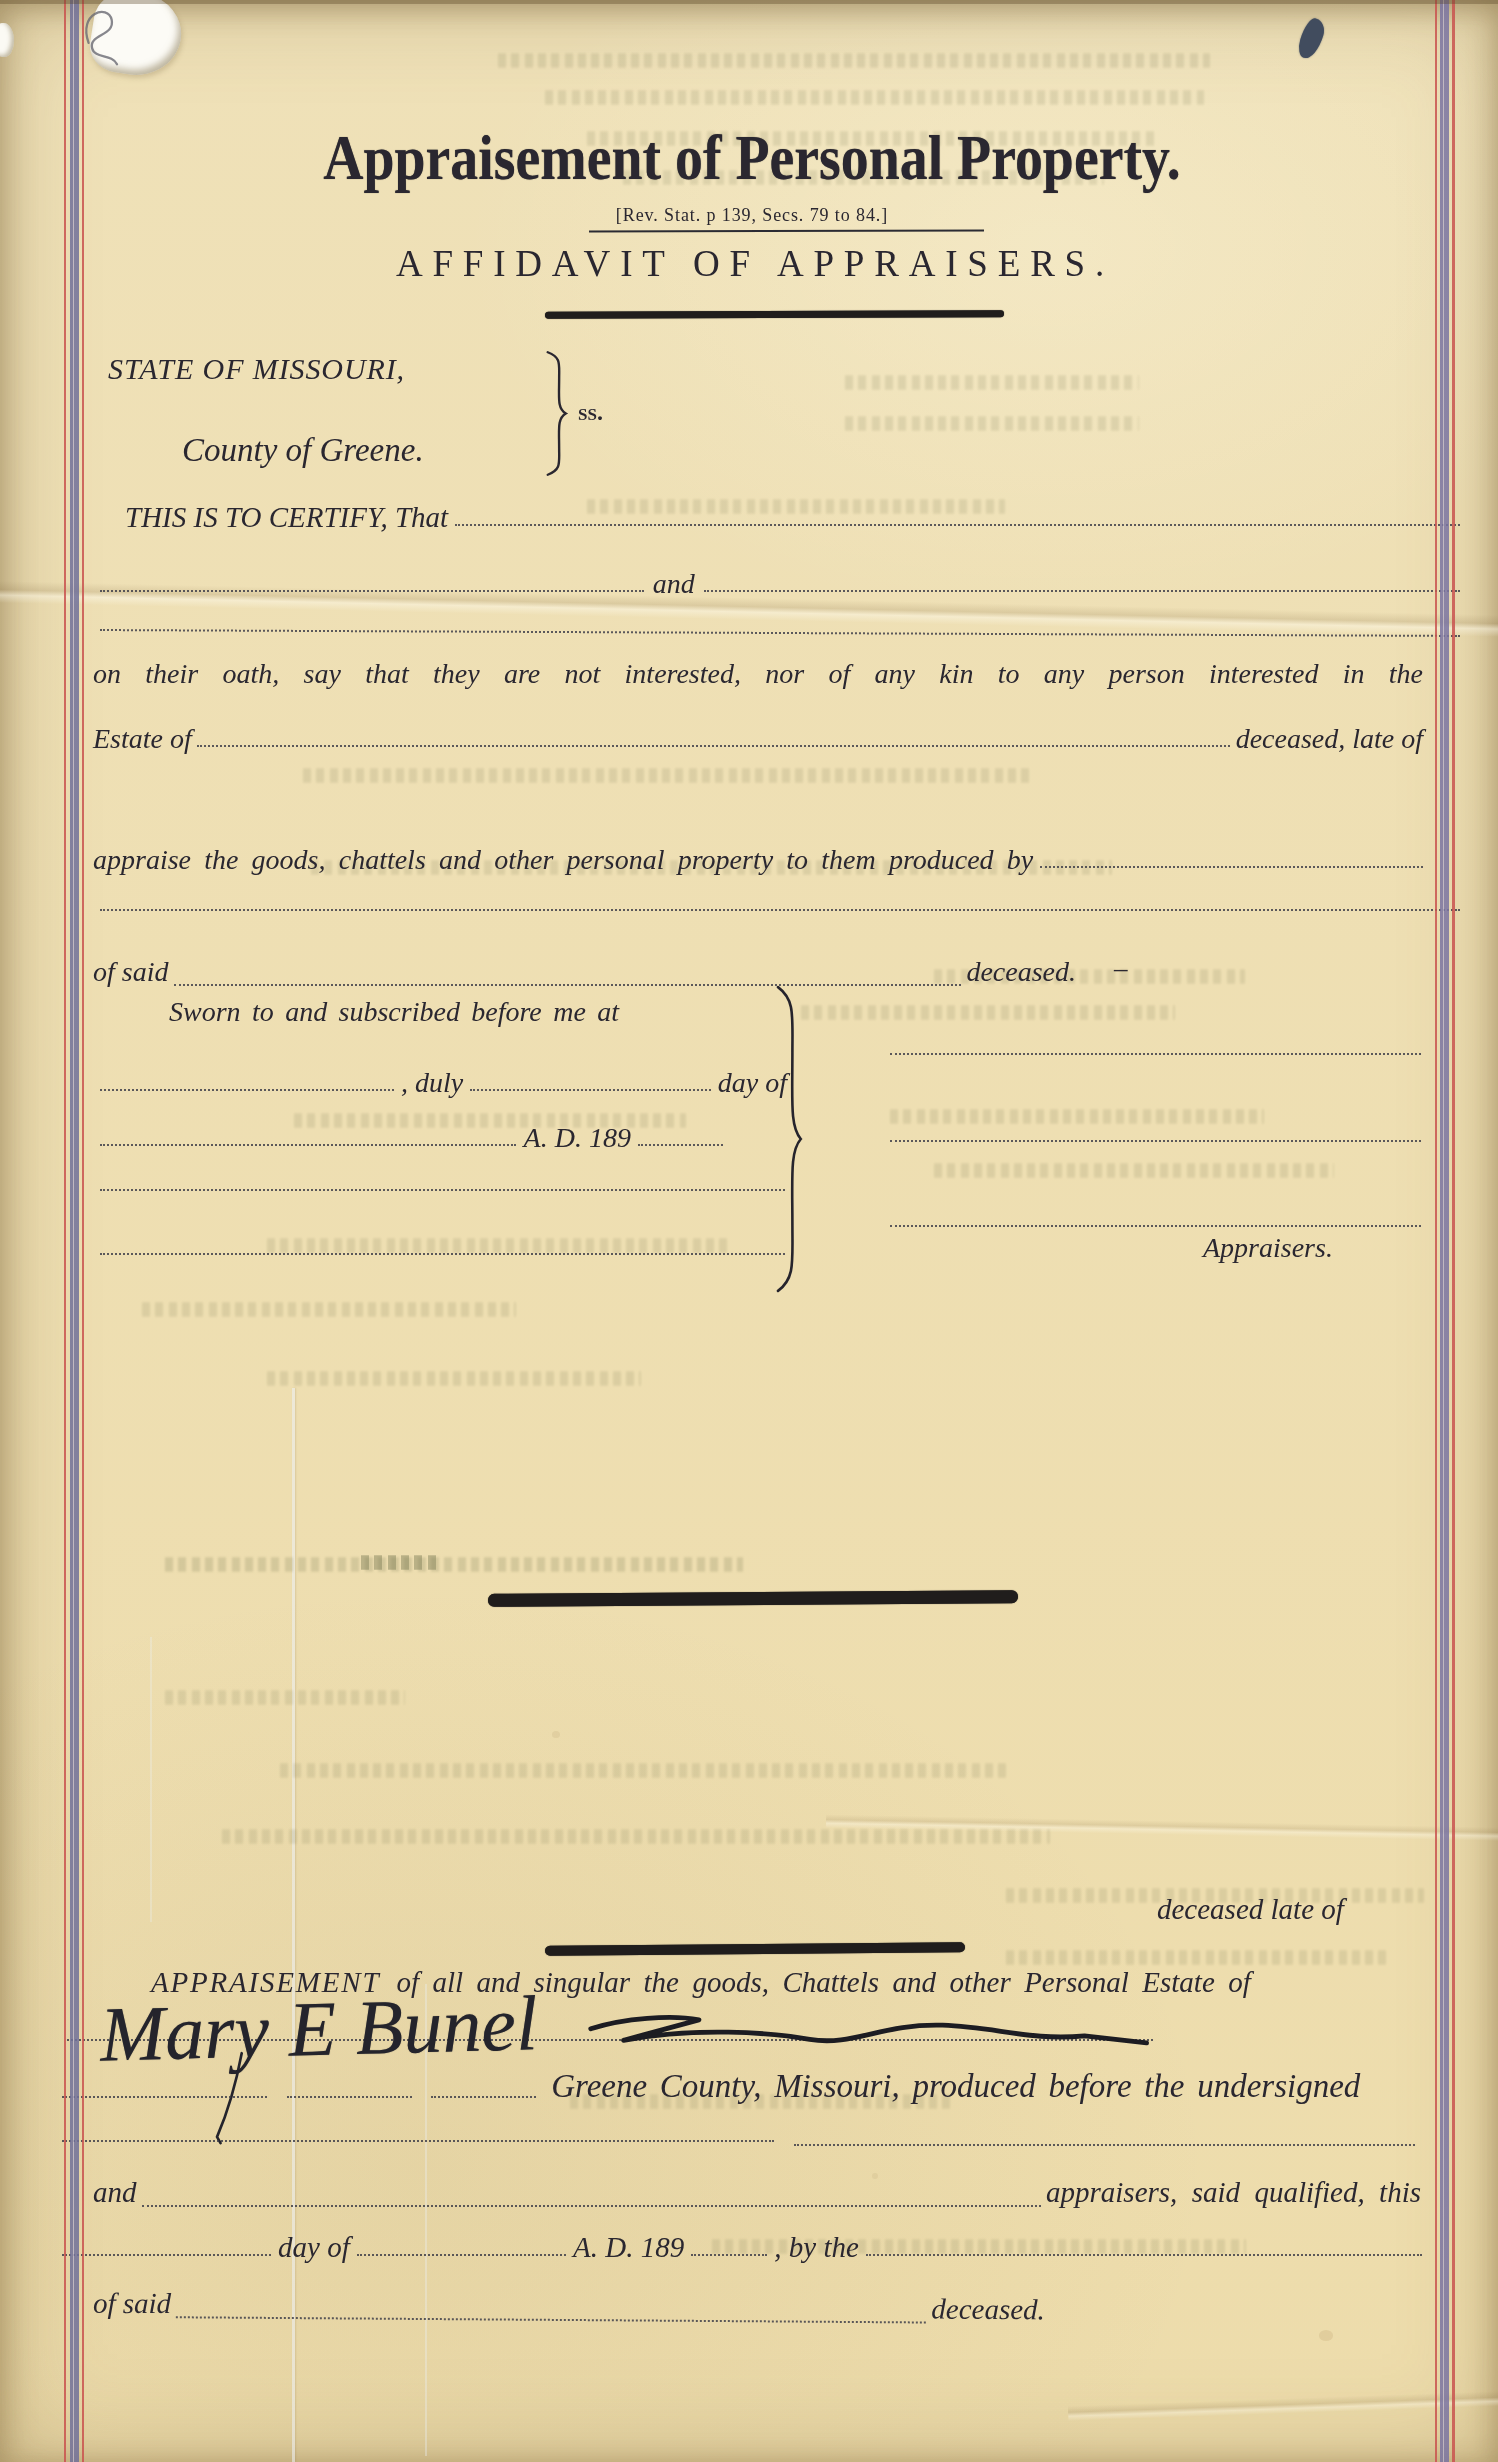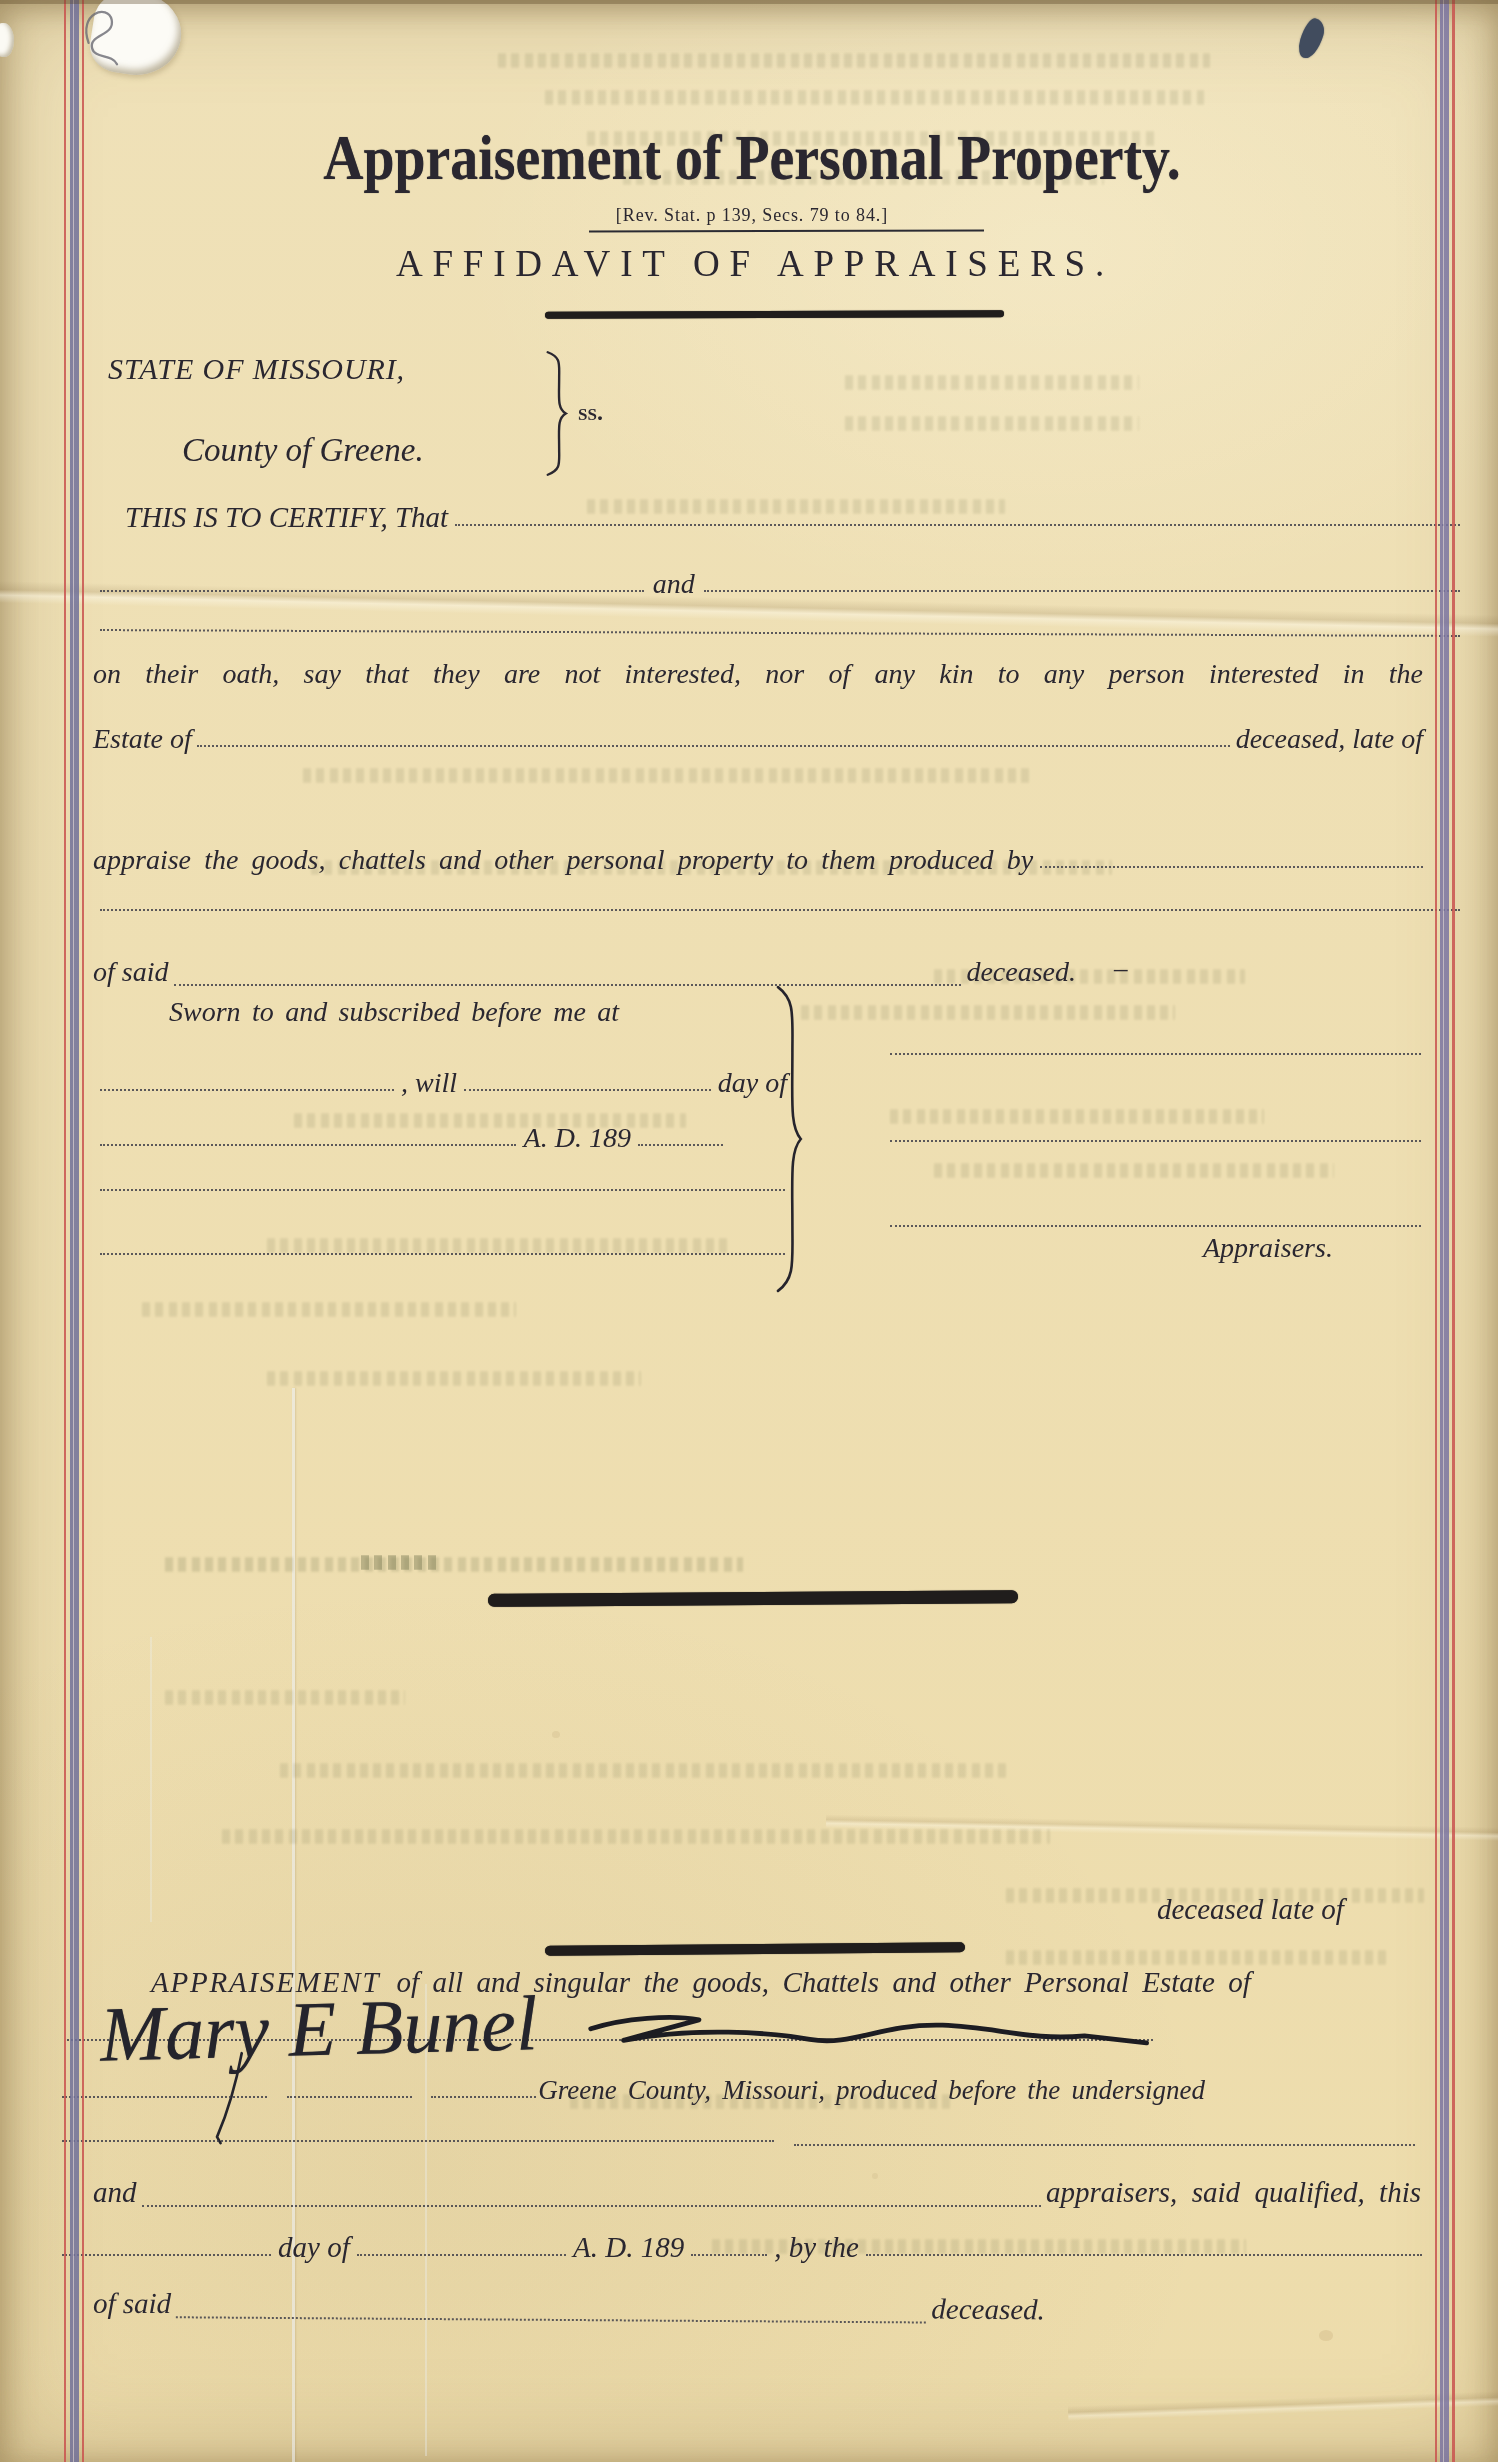--- a/index.html
+++ b/index.html
@@ -139,21 +139,21 @@
   <div class="row" style="left:93px;top:945px;width:983px;height:41px;">
     <span class="txt">of said</span>
     <span class="ld" style="margin:0 5.3px;"></span>
     <span class="txt">deceased.</span>
   </div>
   <div class="t" style="left:1114px;top:954px;font-size:27px;">–</div>
 
   <div class="t" style="left:169px;top:997px;word-spacing:4.4px;">Sworn to and subscribed before me at</div>
   <div class="row" style="left:100px;top:1054px;width:687px;height:43px;">
     <span class="ld" style="flex:0 0 294px;"></span>
-    <span class="txt" style="margin:0 7.1px;">, will</span>
+    <span class="txt" style="margin:0 7.1px;">, duly</span>
     <span class="ld"></span>
     <span class="txt" style="margin-left:7.1px;">day of</span>
   </div>
   <div class="row" style="left:100px;top:1109px;width:623px;height:43px;">
     <span class="ld"></span>
     <span class="txt" style="margin:0 7.1px;">A. D. 189</span>
     <span class="ld" style="flex:0 0 85px;"></span>
   </div>
   <div class="ld-abs" style="left:100px;top:1189px;width:685px;"></div>
   <div class="ld-abs" style="left:100px;top:1253px;width:685px;"></div>
@@ -189,21 +189,21 @@
     </svg>
   </div>
   <div class="t" style="left:1157px;top:1894px;font-size:29px;">deceased late of</div>
 
   <div class="row" style="left:62px;top:2061px;width:1353px;height:43px;">
     <span class="ld" style="flex:0 0 205px;"></span>
     <span class="gap" style="width:19.6px;"></span>
     <span class="ld" style="flex:0 0 125px;"></span>
     <span class="gap" style="width:19.6px;"></span>
     <span class="ld" style="flex:0 0 105px;"></span>
-    <span class="txt" style="font-size:27px;word-spacing:4.4px;margin-left:2px;">Greene County, Missouri, produced before the undersigned</span>
+    <span class="txt" style="font-size:33px;word-spacing:4.4px;margin-left:15px;">Greene County, Missouri, produced before the undersigned</span>
   </div>
 
   <div class="ld-abs" style="left:62px;top:2140px;width:712px;"></div>
   <div class="ld-abs" style="left:794px;top:2144px;width:621px;"></div>
 
   <div class="row" style="left:93px;top:2164px;width:1328px;height:43px;">
     <span class="txt" style="font-size:29px;">and</span>
     <span class="ld" style="margin:0 5.3px;"></span>
     <span class="txt" style="font-size:29px;word-spacing:7.1px;">appraisers, said qualified, this</span>
   </div>

